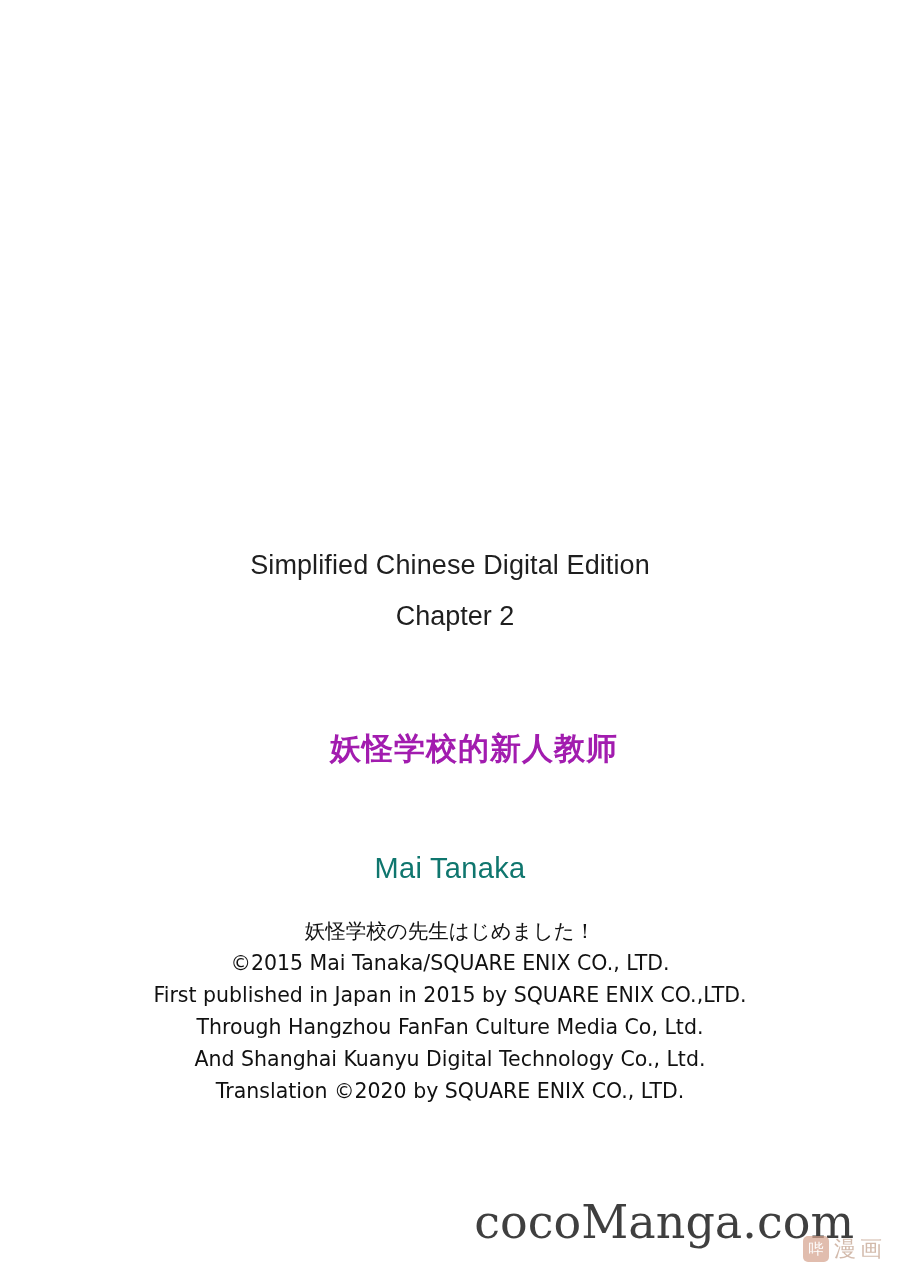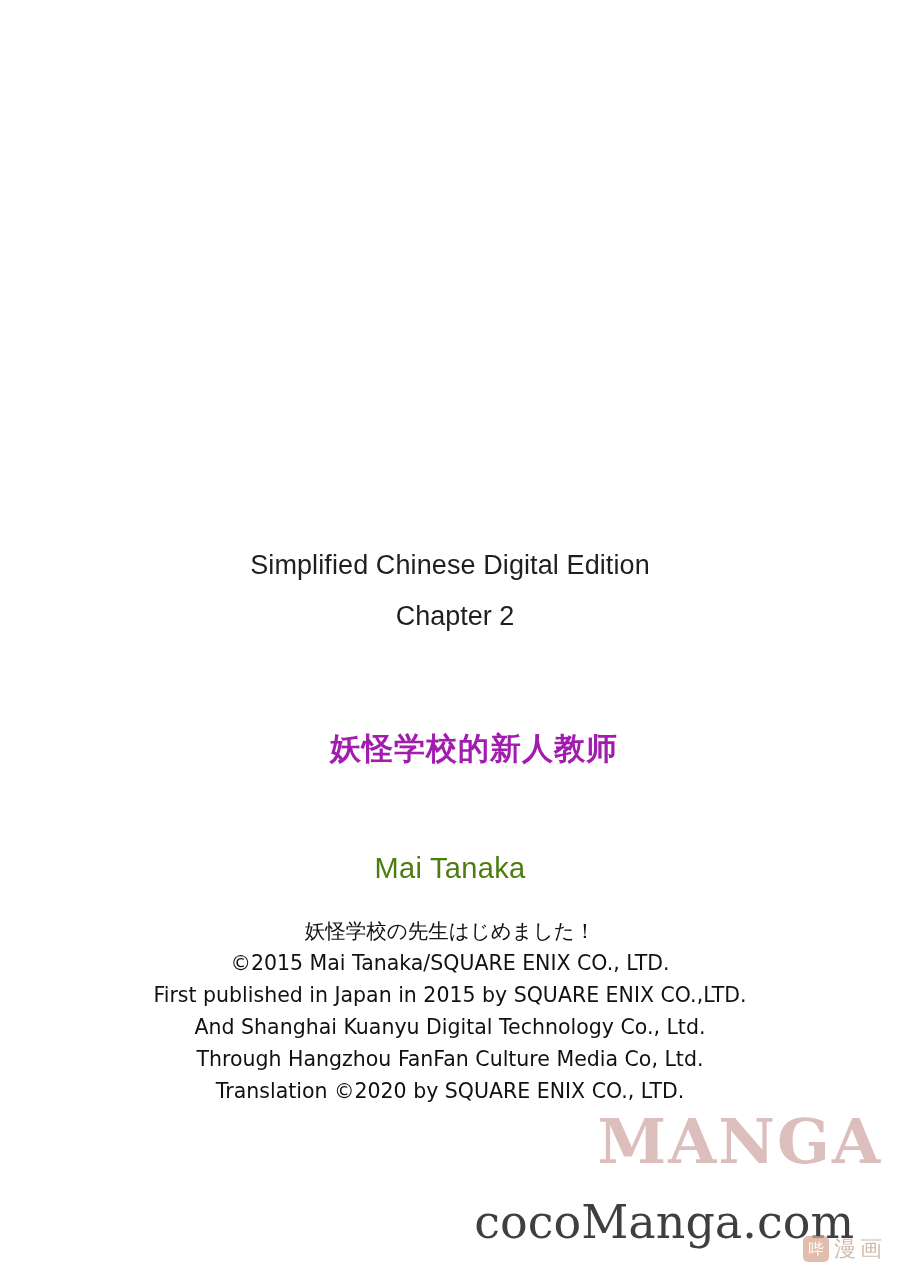--- a/index.html
+++ b/index.html
@@ -50,21 +50,21 @@
     font-size: 31px;
     font-weight: bold;
     color: #a21caf;
     margin-top: 94px;
     letter-spacing: 1px;
     margin-left: 48px;
   }
 
   .author {
     font-size: 29px;
-    color: #4d7c0f;
+    color: #0f766e;
     margin-top: 82px;
     letter-spacing: 0.3px;
   }
 
   .credits {
     margin-top: 31px;
     font-family: "DejaVu Sans", sans-serif;
     font-size: 20.5px;
     line-height: 1.56;
     color: #111111;
@@ -135,27 +135,26 @@
     <div class="edition-line-2">Chapter 2</div>
 
     <div class="title-cn">妖怪学校的新人教师</div>
 
     <div class="author">Mai Tanaka</div>
 
     <div class="credits">
       <div>妖怪学校の先生はじめました！</div>
       <div>©2015 Mai Tanaka/SQUARE ENIX CO., LTD.</div>
       <div>First published in Japan in 2015 by SQUARE ENIX CO.,LTD.</div>
+      <div>Through Hangzhou FanFan Culture Media Co, Ltd.</div>
       <div>And Shanghai Kuanyu Digital Technology Co., Ltd.</div>
-      <div>Through Hangzhou FanFan Culture Media Co, Ltd.</div>
       <div>Translation ©2020 by SQUARE ENIX CO., LTD.</div>
     </div>
   </div>
 
-  <div class="wm-manga">MANGA</div>
 
   <div class="wm-coco">cocoManga.com</div>
 
   <div class="wm-bili">
     <span class="bili-badge">哔</span>
     <span class="bili-text">漫画</span>
   </div>
 
 </div>
 

